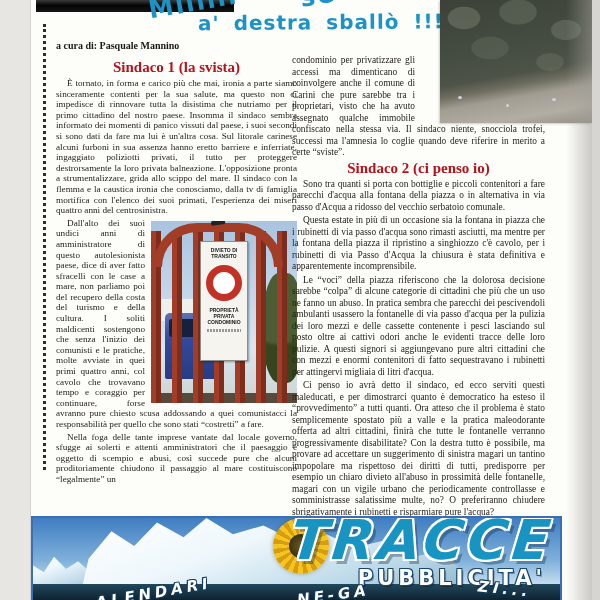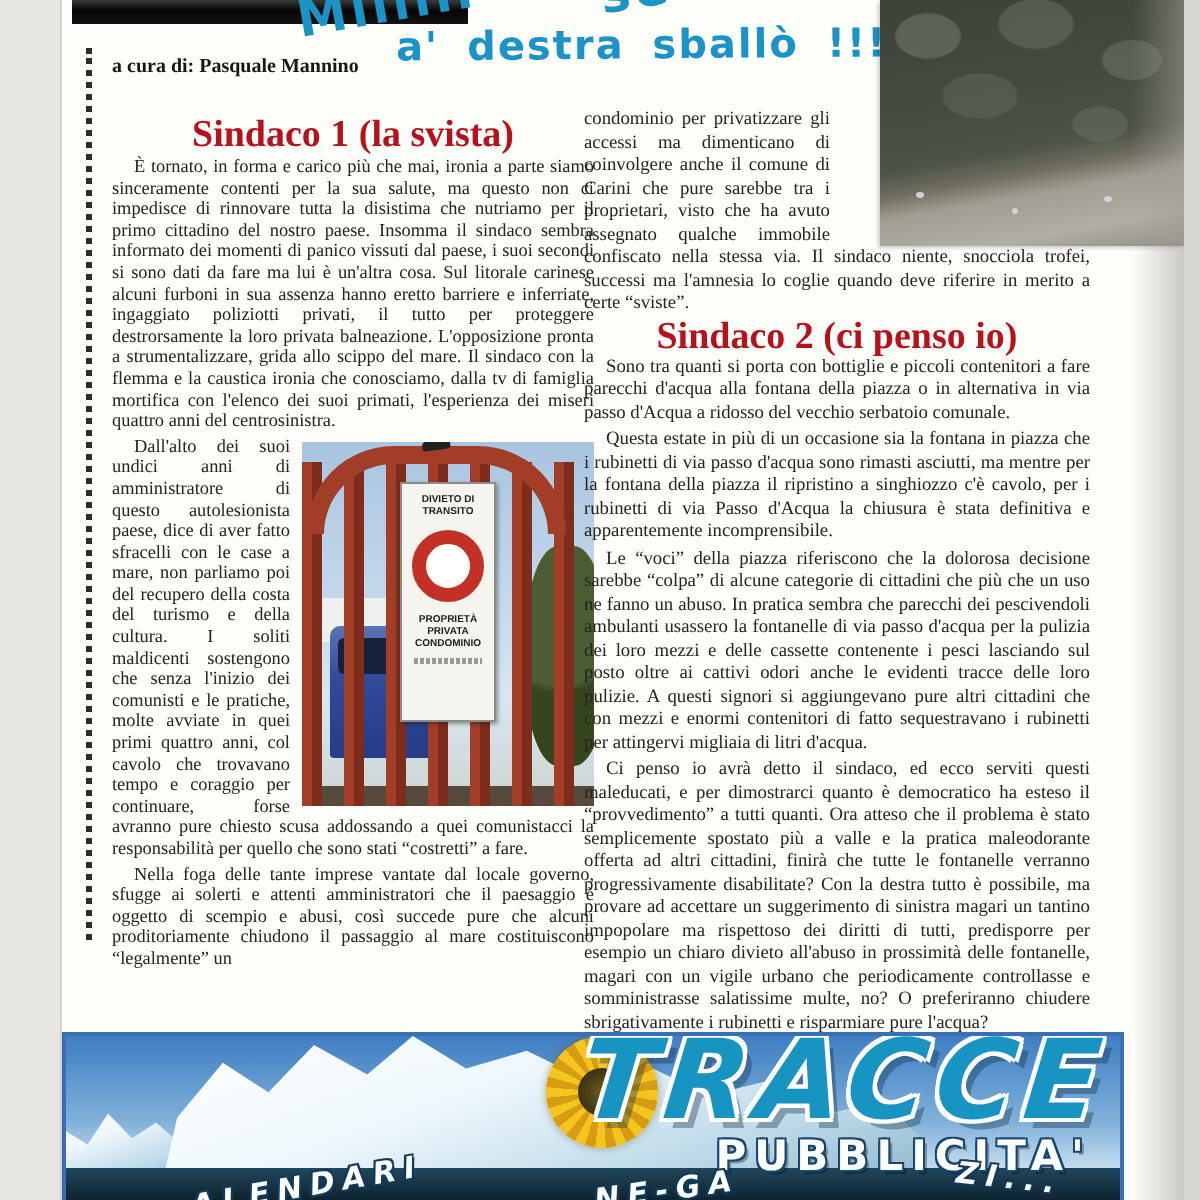--- a/index.html
+++ b/index.html
@@ -13,26 +13,26 @@
   
   .black-strip{position:absolute;left:36px;top:0;width:198px;height:12px;
                background:linear-gradient(#3a3a3a,#050505 45%,#141414);border-bottom:1px solid #fff;}
   
   .dotline{position:absolute;left:43px;top:24px;height:446px;width:0;border-left:3px dotted #2e2c29;}
   
   .hl{position:absolute;font-family:"DejaVu Sans", sans-serif;font-weight:bold;color:#1b93c6;white-space:nowrap;}
   .hl1{left:148px;top:-13px;font-size:25px;letter-spacing:2px;transform:rotate(-10deg);}
   .hlfrag{left:300px;top:-19px;font-size:25px;letter-spacing:2px;transform:rotate(-9deg);}
   .hl2{left:198px;top:10px;font-size:20px;letter-spacing:1px;word-spacing:6px;transform:rotate(-.5deg);}
-  .byline{position:absolute;left:56px;top:28px;font-size:10px;font-weight:bold;color:#1a1713;}
+  .byline{position:absolute;left:56px;top:40px;font-size:10px;font-weight:bold;color:#1a1713;}
   
   .col{position:absolute;text-align:justify;}
   .col-left{left:56px;top:58px;width:241px;font-size:9.2px;line-height:10.6px;}
   .col-right{left:292px;top:55px;width:253px;font-size:9.4px;line-height:11.5px;}
-  .col h2{margin:2px 0 3px 0;text-align:center;color:#b5121b;font-size:19px;line-height:15px;font-weight:bold;}
+  .col h2{margin:2px 0 3px 0;text-align:center;color:#b5121b;font-size:15px;line-height:15px;font-weight:bold;}
   .col p{margin:0 0 2px 0;text-indent:11px;}
   .clr{clear:both;}
   
   .gate{float:right;width:146px;height:182px;margin:3px 0 4px 6px;position:relative;overflow:hidden;
         background:linear-gradient(#a9c4e0 0%,#c6d9ec 45%,#d9e6f2 70%,#cdd4cf 100%);}
   .gate .tent{position:absolute;left:8px;top:78px;width:48px;height:22px;background:#eef0ee;border-radius:3px;}
   .gate .van{position:absolute;left:14px;top:92px;width:58px;height:66px;background:linear-gradient(#5a74b4,#33499a 40%,#273c86);border-radius:5px 5px 2px 2px;}
   .gate .van-win{position:absolute;left:4px;top:6px;width:50px;height:18px;background:#17203c;border-radius:3px;}
   .gate .foliage{position:absolute;right:-6px;top:52px;width:40px;height:110px;
         background:radial-gradient(circle at 40% 30%, #4c5c33 0 45%, transparent 50%),

